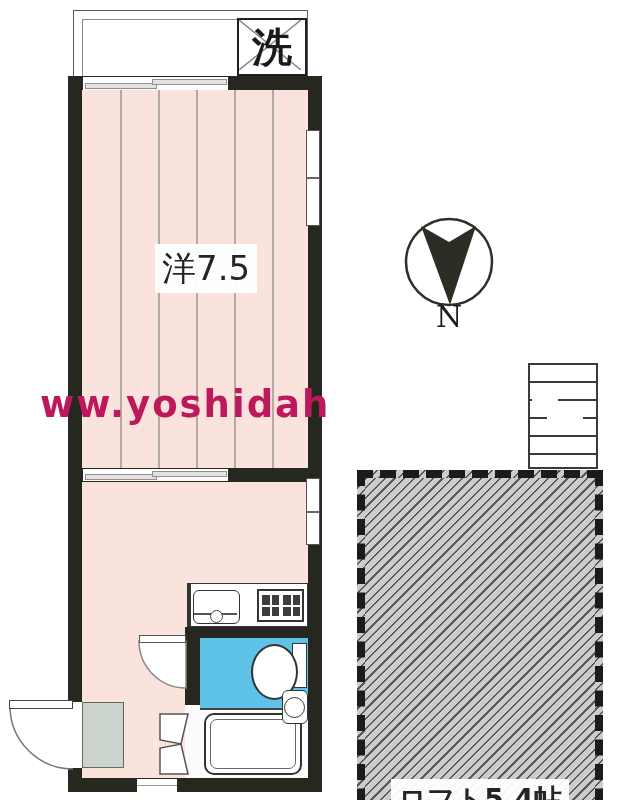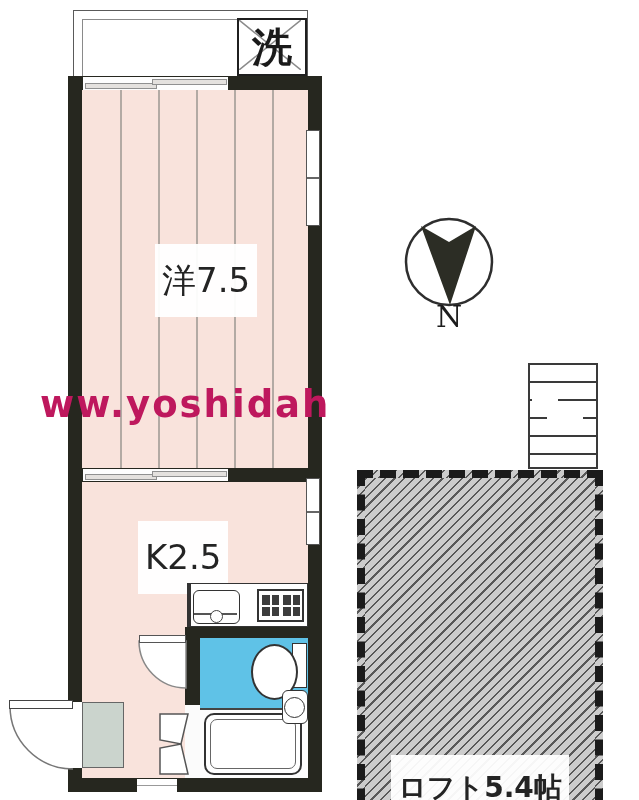--- a/index.html
+++ b/index.html
@@ -28,21 +28,21 @@
   .partition-black{left:82px;top:468px;width:226px;height:14px;background:#26271f;}
   .panel{position:absolute;background:#e4e1de;border:1px solid #909090;height:4px;}
 
   
   .win{background:#fff;border:1px solid #555;box-sizing:border-box;}
   .win-room{left:306px;top:130px;width:14px;height:96px;}
   .win-kitchen{left:306px;top:478px;width:14px;height:67px;}
   .win-div{position:absolute;left:0;width:100%;height:1.5px;background:#666;}
 
   
-  .room-label{background:rgba(255,255,255,.95);color:#242424;padding:17px 7px;line-height:1.15;white-space:nowrap;}
+  .room-label{background:rgba(255,255,255,.95);color:#242424;padding:5px 7px;line-height:1.15;white-space:nowrap;}
   .label-western{left:155px;top:244px;font-size:34px;}
   .label-kitchen{left:138px;top:521px;font-size:34px;}
   .label-loft{left:431px;top:580px;font-size:28px;font-weight:600;}
 
   
   .counter{left:187px;top:583px;width:121px;height:44px;background:#fff;border:1.5px solid #333;border-left:4px solid #333;box-sizing:border-box;}
   .sink{left:193px;top:590px;width:45px;height:32px;background:#fff;border:1.5px solid #333;border-radius:6px;}
   .sink-line{left:194px;top:613px;width:43px;height:1.5px;background:#555;}
   .faucet{left:210px;top:610px;width:11px;height:11px;border:1.5px solid #444;border-radius:50%;background:#fff;}
   .stove{left:257px;top:589px;width:47px;height:33px;background:#fff;border:2px solid #333;box-sizing:border-box;}
@@ -119,21 +119,20 @@
   </div>
 
   <div class="abs win win-room">
     <div class="win-div" style="top:46px"></div>
   </div>
   <div class="abs win win-kitchen">
     <div class="win-div" style="top:32px"></div>
   </div>
 
   <div class="abs room-label label-western">洋7.5</div>
-  <div class="abs room-label label-kitchen">K2.5</div>
 
   <div class="abs counter"></div>
   <div class="abs sink"></div>
   <div class="abs sink-line"></div>
   <div class="abs faucet"></div>
   <div class="abs stove">
     <div class="burner burner-l"></div>
     <div class="burner burner-r"></div>
   </div>
 

